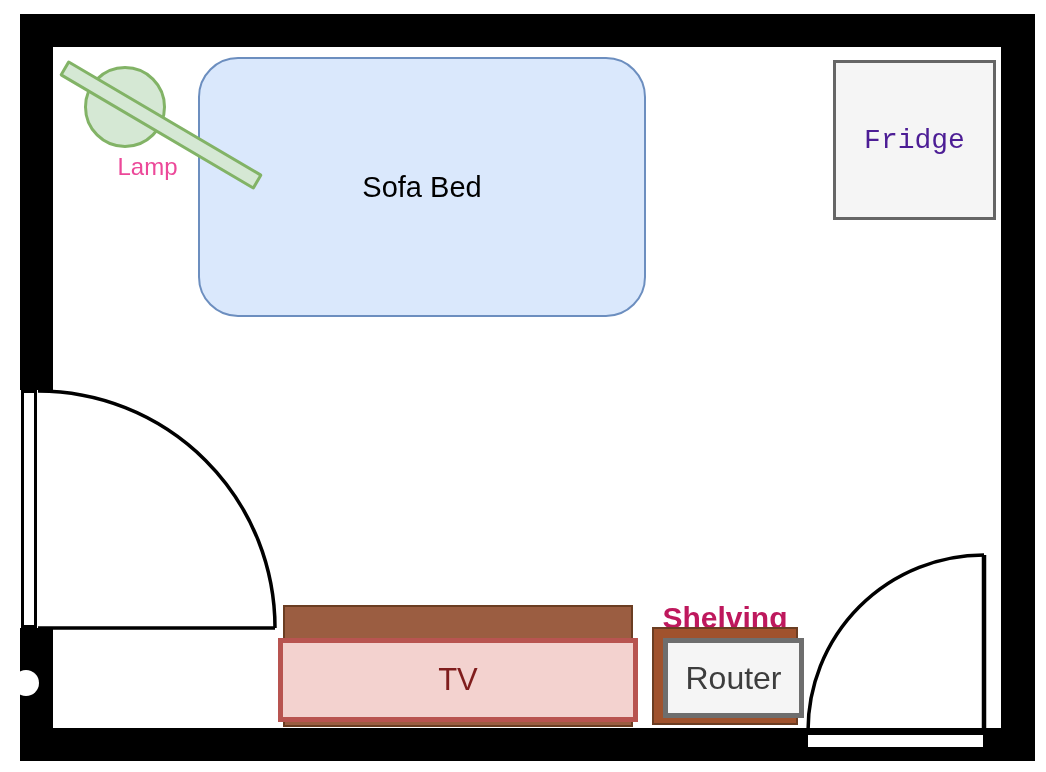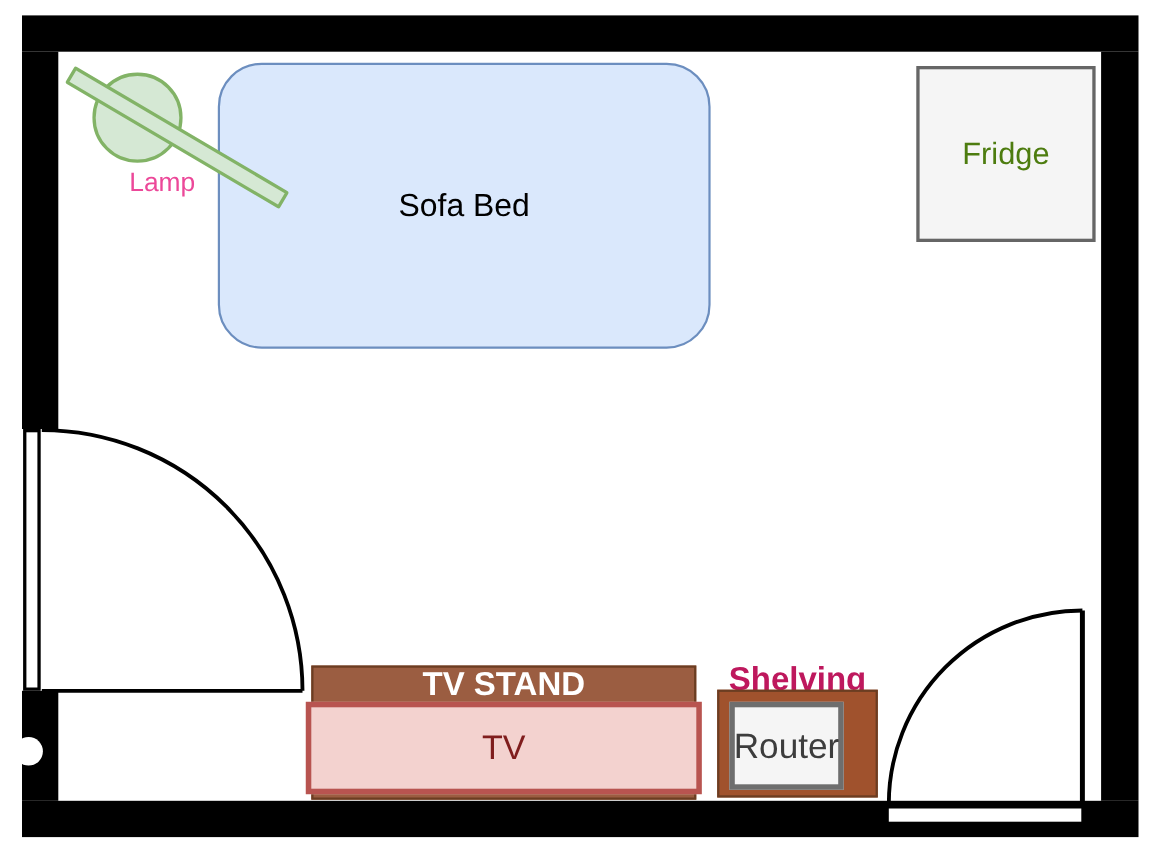--- a/index.html
+++ b/index.html
@@ -24,21 +24,21 @@
   .sofa{
     left:198px;top:57px;width:448px;height:260px;border-radius:40px;
     background:var(--sofa_fill,#dae8fc);border:2px solid var(--sofa_stroke,#6c8ebf);
     display:flex;align-items:center;justify-content:center;
     font-size:29px;color:#000;
   }
   .fridge{
     left:833px;top:60px;width:163px;height:160px;
     background:var(--appliance_fill,#f5f5f5);border:3px solid var(--appliance_stroke,#666);
     display:flex;align-items:center;justify-content:center;
-    font-size:28px;color:#4d7c0f;
+    font-size:28px;color:#4c1d95;font-family:Liberation Mono, monospace;
   }
   .lamp-base{
     left:84px;top:66px;width:82px;height:82px;border-radius:50%;
     background:var(--lamp_fill,#d5e8d4);border:3px solid var(--lamp_stroke,#82b366);
   }
   .lamp-arm{
     left:48px;top:116px;width:226px;height:18px;border-radius:2px;
     background:var(--lamp_fill,#d5e8d4);border:3px solid var(--lamp_stroke,#82b366);
     transform:rotate(30.5deg);transform-origin:center;
   }
@@ -62,21 +62,21 @@
   }
   .shelving-label{
     left:652px;top:601px;width:146px;text-align:center;
     font-size:30px;font-weight:bold;color:#be185d;
   }
   .shelving{
     left:652px;top:627px;width:146px;height:98px;
     background:var(--shelf_fill,#a0522d);border:2px solid var(--wood_dark,#5e3118);
   }
   .router{
-    left:663px;top:638px;width:104px;height:80px;
+    left:663px;top:638px;width:141px;height:80px;
     background:var(--appliance_fill,#f5f5f5);border:5px solid #6e6e6e;
     display:flex;align-items:center;justify-content:center;
     font-size:32px;color:#3d3d3d;
   }
 </style>
 </head>
 <body>
 
 <div id="stage" style="--wall: #000000; --sofa_fill: #dae8fc; --sofa_stroke: #6c8ebf; --lamp_fill: #d5e8d4; --lamp_stroke: #82b366; --appliance_fill: #f5f5f5; --appliance_stroke: #666666; --tv_fill: #f3d2cf; --tv_stroke: #b85450; --wood_fill: #9b5d41; --shelf_fill: #a0522d; --wood_dark: #6b3d22;">
 
@@ -96,21 +96,20 @@
   <div class="abs wall wall-left-upper"></div>
   <div class="abs wall wall-left-lower"></div>
   <div class="abs wall wall-right"></div>
   <div class="abs wall wall-bottom"></div>
   <div class="abs threshold"></div>
   <div class="abs wall-circle"></div>
 
   <div class="abs door-left-leaf"></div>
 
   <div class="abs tv-stand"></div>
-  <div class="abs tv-stand-label">TV STAND</div>
   <div class="abs tv">
     <span>TV</span>
   </div>
 
   <div class="abs shelving-label">Shelving</div>
   <div class="abs shelving"></div>
   <div class="abs router">
     <span>Router</span>
   </div>
 

